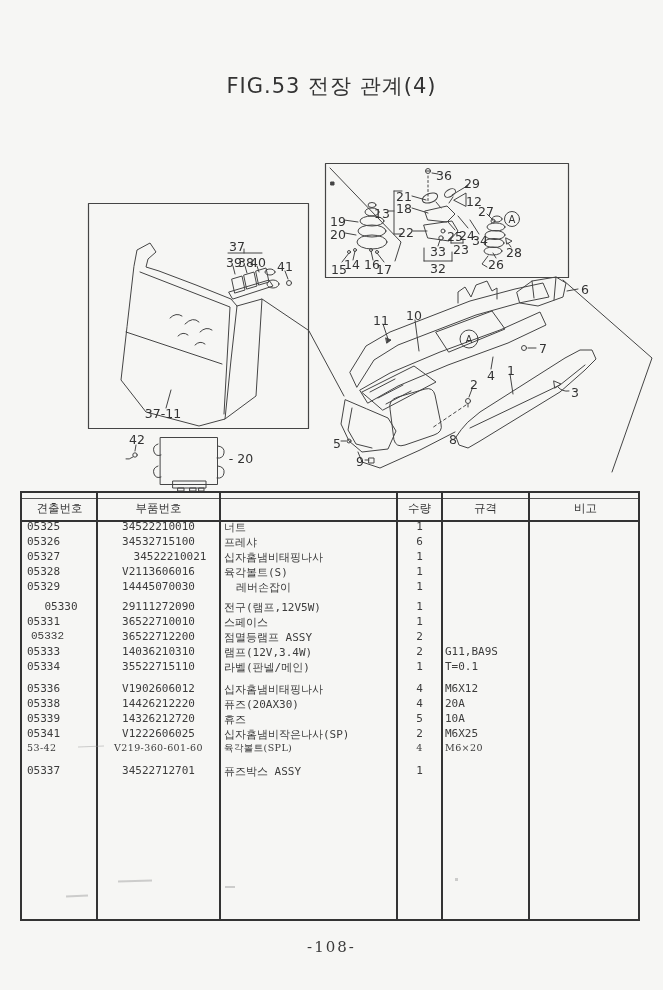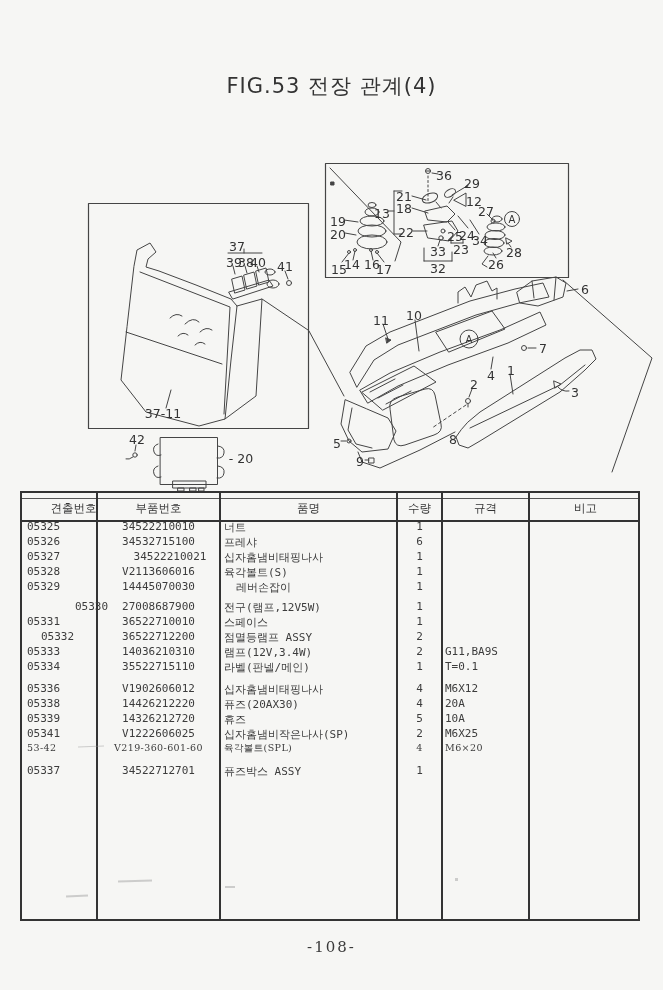--- a/index.html
+++ b/index.html
@@ -199,23 +199,22 @@
   </svg>
 
   <div class="ptable" id="ptable">
     <div class="hline-top"></div>
     <div class="hline-head"></div>
   <div class="vline" style="left: 74px;"></div>
       <div class="vline" style="left: 197px;"></div>
       <div class="vline" style="left: 374px;"></div>
       <div class="vline" style="left: 419px;"></div>
       <div class="vline" style="left: 506px;"></div>
-      <div class="hcell" style="left: 0px; width: 75px; padding-left: 14px;">견출번호</div>
+      <div class="hcell" style="left: 0px; width: 75px;">견출번호</div>
       <div class="hcell" style="left: 75px; width: 123px;">부품번호</div>
-      <div class="hcell" style="left: 198px; width: 177px;">품명</div>
       <div class="hcell" style="left: 375px; width: 45px;">수량</div>
       <div class="hcell" style="left: 420px; width: 87px;">규격</div>
       <div class="hcell" style="left: 507px; width: 113px;">비고</div>
       <div style="position: absolute; left: 0px; top: 27px; width: 620px; height: 14px;">
         <div class="cell" style="left: 5px; width: 68px; text-align: left;">05325</div>
         <div class="cell" style="left: 75px; width: 123px; text-align: center;">34522210010</div>
         <div class="cell" style="left: 202px; width: 171px; text-align: left;">너트</div>
         <div class="cell" style="left: 375px; width: 45px; text-align: center;">1</div>
         <div class="cell" style="left: 423px; width: 82px; text-align: left;"></div>
         <div class="cell" style="left: 510px; width: 108px; text-align: left;"></div>
@@ -246,37 +245,37 @@
       </div>
       <div style="position: absolute; left: 0px; top: 87px; width: 620px; height: 14px;">
         <div class="cell" style="left: 5px; width: 68px; text-align: left;">05329</div>
         <div class="cell" style="left: 75px; width: 123px; text-align: center;">14445070030</div>
         <div class="cell" style="left: 202px; width: 171px; text-align: left; padding-left: 12px;">레버손잡이</div>
         <div class="cell" style="left: 375px; width: 45px; text-align: center;">1</div>
         <div class="cell" style="left: 423px; width: 82px; text-align: left;"></div>
         <div class="cell" style="left: 510px; width: 108px; text-align: left;"></div>
       </div>
       <div style="position: absolute; left: 0px; top: 107px; width: 620px; height: 14px;">
-        <div class="cell" style="left: 5px; width: 68px; text-align: left; margin-left: 48px;">05330</div>
-        <div class="cell" style="left: 75px; width: 123px; text-align: center;">27008687900</div>
+        <div class="cell" style="left: 5px; width: 68px; text-align: center;">05330</div>
+        <div class="cell" style="left: 75px; width: 123px; text-align: center;">29111272090</div>
         <div class="cell" style="left: 202px; width: 171px; text-align: left;">전구(램프,12V5W)</div>
         <div class="cell" style="left: 375px; width: 45px; text-align: center;">1</div>
         <div class="cell" style="left: 423px; width: 82px; text-align: left;"></div>
         <div class="cell" style="left: 510px; width: 108px; text-align: left;"></div>
       </div>
       <div style="position: absolute; left: 0px; top: 122px; width: 620px; height: 14px;">
         <div class="cell" style="left: 5px; width: 68px; text-align: left;">05331</div>
         <div class="cell" style="left: 75px; width: 123px; text-align: center;">36522710010</div>
         <div class="cell" style="left: 202px; width: 171px; text-align: left;">스페이스</div>
         <div class="cell" style="left: 375px; width: 45px; text-align: center;">1</div>
         <div class="cell" style="left: 423px; width: 82px; text-align: left;"></div>
         <div class="cell" style="left: 510px; width: 108px; text-align: left;"></div>
       </div>
       <div style="position: absolute; left: 0px; top: 137px; width: 620px; height: 14px;">
-        <div class="cell" style="left: 19px; width: 68px; text-align: left;">05332</div>
+        <div class="cell" style="left: 9px; width: 68px; text-align: left; font-family: Liberation Mono, monospace;">05332</div>
         <div class="cell" style="left: 75px; width: 123px; text-align: center;">36522712200</div>
         <div class="cell" style="left: 202px; width: 171px; text-align: left;">점멸등램프 ASSY</div>
         <div class="cell" style="left: 375px; width: 45px; text-align: center;">2</div>
         <div class="cell" style="left: 423px; width: 82px; text-align: left;"></div>
         <div class="cell" style="left: 510px; width: 108px; text-align: left;"></div>
       </div>
       <div style="position: absolute; left: 0px; top: 152px; width: 620px; height: 14px;">
         <div class="cell" style="left: 5px; width: 68px; text-align: left;">05333</div>
         <div class="cell" style="left: 75px; width: 123px; text-align: center;">14036210310</div>
         <div class="cell" style="left: 202px; width: 171px; text-align: left;">램프(12V,3.4W)</div>

